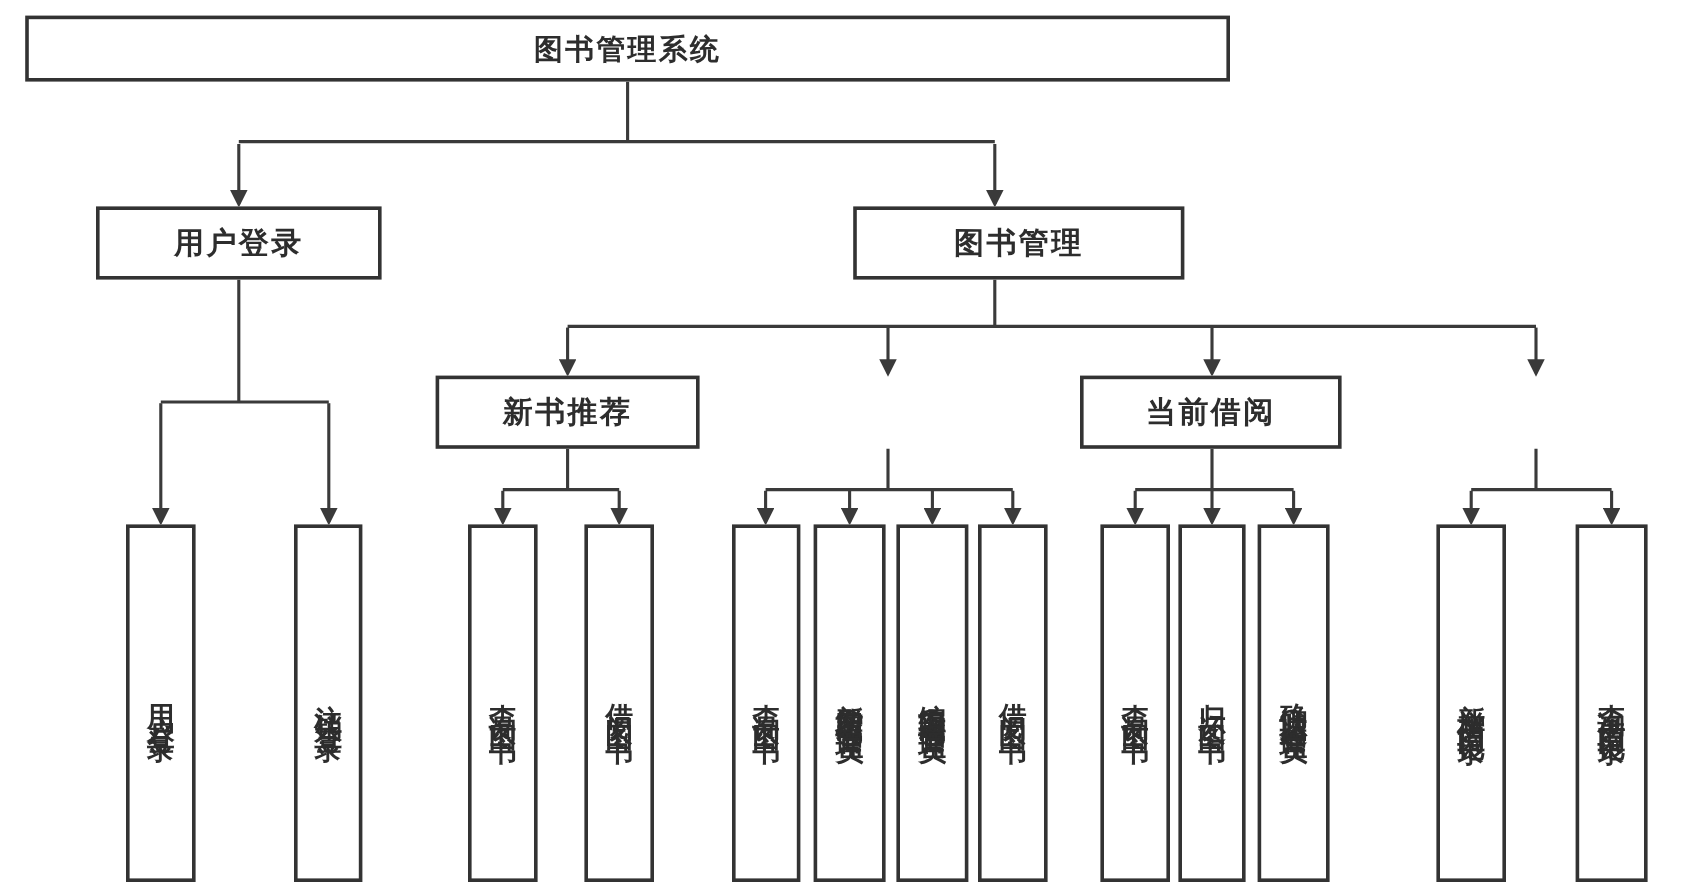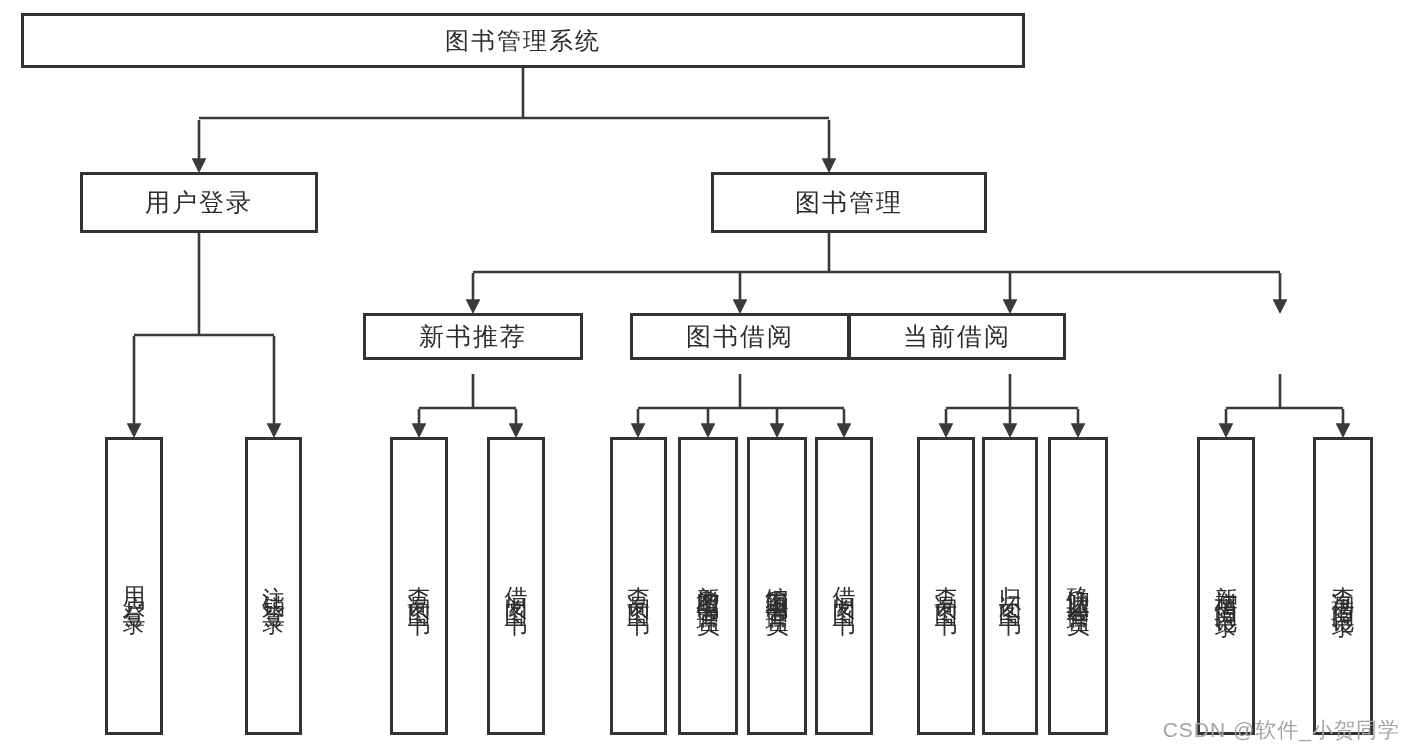--- a/index.html
+++ b/index.html
@@ -26,30 +26,31 @@
     fill:none;stroke:var(--line);stroke-width:2.6;
   }
   svg.connectors .arrowfill{fill:var(--line);}
   .box{
     position:absolute;
     box-sizing:border-box;
     background:var(--box-fill);
     border:3px solid var(--box-border);
     display:flex;align-items:center;justify-content:center;
     z-index:1;
+    font-weight:bold;
   }
   .hlabel{
     color:var(--text);
     font-size:25px;
     letter-spacing:2px;
     white-space:nowrap;
   }
   .root .hlabel{font-size:24px;}
   .lvl2,.lvl3{top:172px;height:61px;}
-  .lvl3{top:313px;height:47px;}
+  .lvl3{top:313px;height:61px;}
   .leaf{top:437px;height:298px;}
   .vlabel{
     writing-mode:vertical-rl;
     color:var(--text);
     font-size:23px;
     line-height:1;
     white-space:nowrap;
   }
   .sp-lg{letter-spacing:9px;}
   .sp-md{letter-spacing:6px;}
@@ -117,24 +118,21 @@
   <div class="box lvl2" style="left:80px;width:238px">
     <span class="hlabel">用户登录</span>
   </div>
   <div class="box lvl2" style="left:711px;width:276px">
     <span class="hlabel">图书管理</span>
   </div>
 
   <div class="box lvl3" style="left:363px;width:220px">
     <span class="hlabel">新书推荐</span>
   </div>
-  <div class="box lvl3" style="left:630px;width:220px">
-    <span class="hlabel">图书借阅</span>
-  </div>
-  <div class="box lvl3" style="left:848px;width:218px">
+  <div class="box lvl3" style="left:900px;width:218px">
     <span class="hlabel">当前借阅</span>
   </div>
 
   <div class="box leaf" style="left:105px;width:58px">
     <span class="vlabel sp-lg">用户登录</span>
   </div>
   <div class="box leaf" style="left:245px;width:57px">
     <span class="vlabel sp-lg">注销登录</span>
   </div>
 
@@ -168,14 +166,13 @@
     <span class="vlabel sp-sm">确认归还（管理员）</span>
   </div>
 
   <div class="box leaf" style="left:1197px;width:58px">
     <span class="vlabel sp-md">新增借阅记录</span>
   </div>
   <div class="box leaf" style="left:1313px;width:60px">
     <span class="vlabel sp-md">查询借阅记录</span>
   </div>
 
-  <div class="watermark">CSDN @软件_小贺同学</div>
 </div>
 
 </body></html>

